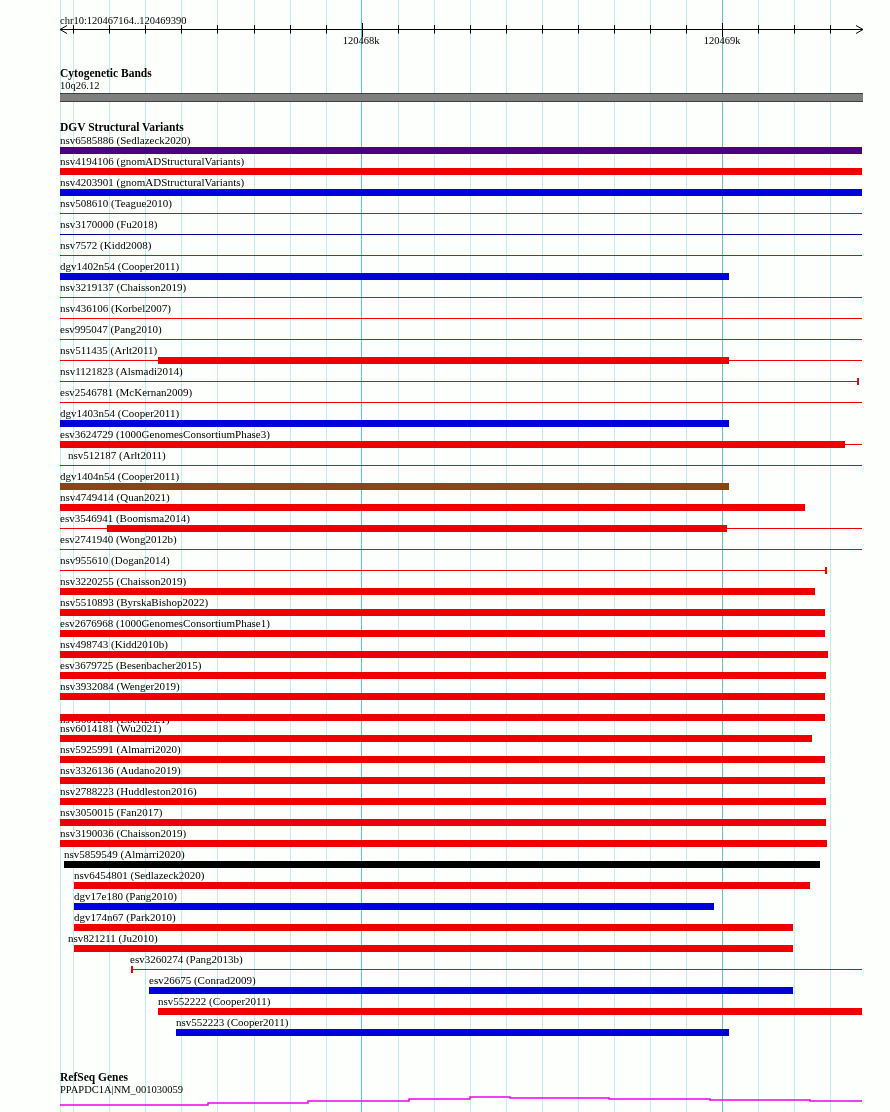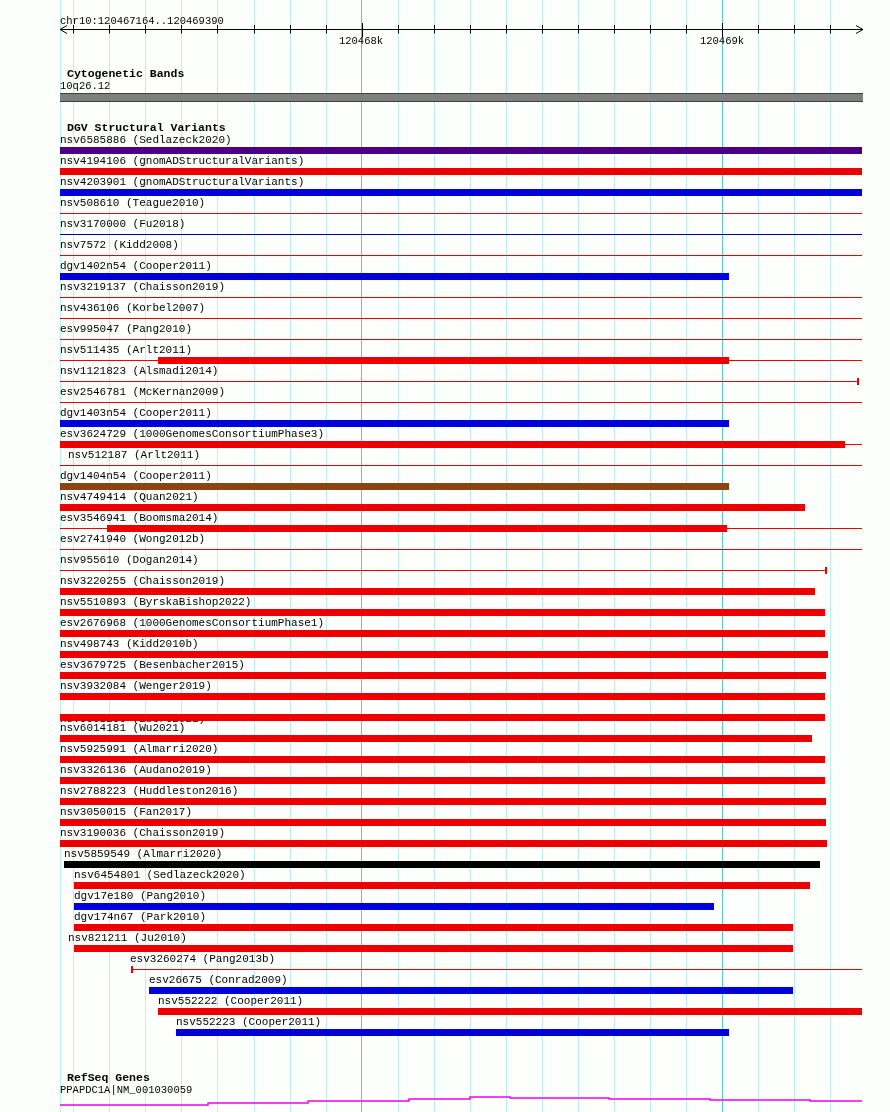--- a/index.html
+++ b/index.html
@@ -1,26 +1,26 @@
 <!DOCTYPE html>
 <html><head>
 <meta charset="utf-8">
 <style>
   html,body{margin:0;padding:0;background:#fdfffd;}
   #canvas{
     position:relative; width:890px; height:1112px;
     background:#fdfffd; overflow:hidden;
-    font-family:Liberation Mono, monospace;
+    font-family:Liberation Serif, serif;
     color:#000;
   }
   .grid{position:absolute;top:0;bottom:0;width:1px;}
   .grid.minor{background:#bfeeee;}
   .grid.major{background:#5fc9c9;}
   .txt{position:absolute;font-size:10.5px;line-height:12px;white-space:pre;}
-  .hdr{position:absolute;font-size:11.5px;line-height:13px;font-weight:bold;white-space:pre;padding-left:7px;}
+  .hdr{position:absolute;font-size:11.5px;line-height:13px;font-weight:bold;white-space:pre;}
   .vlabel{position:absolute;font-size:11px;line-height:12px;white-space:pre;}
   .seg{position:absolute;}
   .ticklabel{position:absolute;font-size:10.5px;line-height:12px;transform:translateX(-50%);}
   #cyto-band{position:absolute;box-sizing:border-box;border-top:1px solid #404040;border-bottom:1px solid #404040;background:#7f7f7f;}
   svg{position:absolute;left:0;top:0;}
 </style>
 </head>
 <body>
 
 <div id="canvas">

